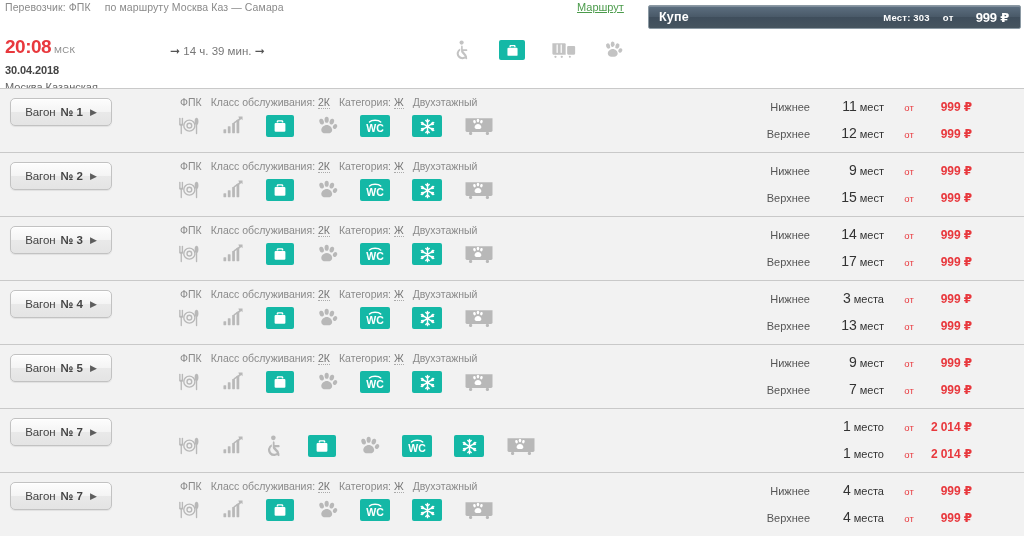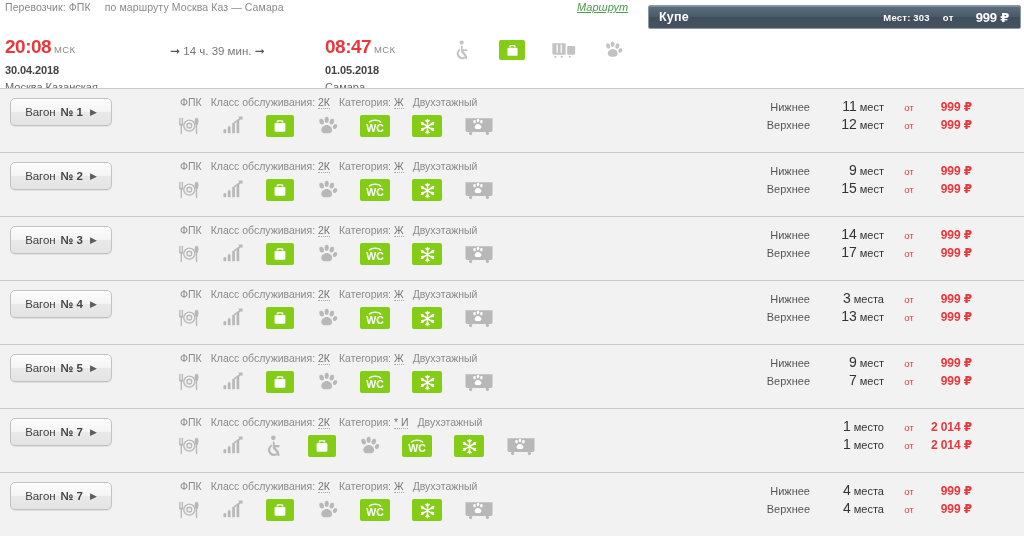--- a/index.html
+++ b/index.html
@@ -15,21 +15,21 @@
   
   .carrier-line{
     position:absolute;left:5px;top:1px;
     font-size:10.5px;color:#8a8a8a;white-space:nowrap;letter-spacing:.1px;
   }
   .carrier-line .sep{display:inline-block;width:8px;}
 
   
   .route-link{
     position:absolute;left:577px;top:1px;
-    font-size:11px;color:#4b9b4b;text-decoration:underline;cursor:pointer;font-style:italic;
+    font-size:11px;color:#4b9b4b;text-decoration:underline;cursor:pointer;
   }
 
   
   .train-title{
     position:absolute;left:5px;top:17px;white-space:nowrap;
   }
   .train-title .lbl{
     font-size:9.5px;color:#8a8a8a;vertical-align:2px;
   }
   .train-title .num{
@@ -113,28 +113,28 @@
 
   
   .icon-strip{
     position:absolute;left:178px;top:26px;
     display:flex;align-items:center;gap:22px;
   }
 
   
   .ic{display:block;}
   .boxed{
-    background:#84cc16;border-radius:2px;
+    background:#14b8a6;border-radius:2px;
     display:flex;align-items:center;justify-content:center;
   }
 
   
   .seat-info{
     position:absolute;right:52px;top:9px;
-    display:flex;flex-direction:column;gap:2px;
+    display:flex;flex-direction:column;gap:11px;
   }
   .seat-line{
     display:flex;align-items:baseline;white-space:nowrap;height:16px;
   }
   .seat-label{
     font-size:11px;color:#555;text-align:right;width:215px;
   }
   .seat-count{
     font-size:11px;color:#333;text-align:right;width:74px;
   }
@@ -170,27 +170,20 @@
     <div class="date-row">30.04.2018</div>
     <div class="station-row">Москва Казанская</div>
   </div>
 
   <div class="duration">
     <span class="arw">➞</span>
     <span>14 ч. 39 мин.</span>
     <span class="arw">➞</span>
   </div>
 
-  <div class="arr-block">
-    <div>
-      <span class="time-big">08:47</span><span class="time-zone">МСК</span>
-    </div>
-    <div class="date-row">01.05.2018</div>
-    <div class="station-row">Самара</div>
-  </div>
 
   <div class="head-icons">
     <span>
       <svg class="ic" width="18" height="20" viewBox="0 0 18 20" fill="#c3c3c3">
         <circle cx="6.6" cy="2.6" r="2.1"></circle>
         <path d="M6.4 5.6c.8 0 1.3.5 1.3 1.2v2.4h3.6c.6 0 1 .4 1 .95s-.4.95-1 .95H8.2l2.9 3.3c.3.35.3.5.45 1.1l.65 2.5c.15.55-.15 1.05-.7 1.2-.55.15-1.05-.2-1.2-.75l-.6-2.3-3.1-3.5c-.35-.4-.5-.8-.5-1.35V6.8c0-.7.5-1.2 1.3-1.2z"></path>
         <path d="M5.2 8.4a5.6 5.6 0 1 0 6.9 8.1l-1.5-1.05A3.75 3.75 0 1 1 5.2 10.4z"></path>
       </svg>
     </span>
     <span class="boxed" style="width:26px;height:20px;">
@@ -689,21 +682,20 @@
             <span class="seat-price">999 ₽</span>
           </div>
         </div>
       </div>
       <div class="wagon-row">
         <div class="wagon-btn">
           <span class="wlbl">Вагон</span>
           <span class="wno">№ 7</span>
           <span class="tri">▶</span>
         </div>
-        <div class="svc-line"><span>ФПК</span><span class="gap"></span><span>Класс обслуживания:</span> <span class="dashed">2К</span><span class="gap"></span><span>Категория:</span> <span class="dashed">* И</span><span class="gap"></span><span>Двухэтажный</span></div>
         <div class="icon-strip">
           <span>
             <svg class="ic" width="22" height="20" viewBox="0 0 24 22" fill="#b8b8b8">
               <rect x="1.2" y="2" width="1.5" height="7" rx=".7"></rect>
               <rect x="4.0" y="2" width="1.5" height="7" rx=".7"></rect>
               <path d="M1.0 8.4h5.0c0 1.4-.8 2.2-1.8 2.4v8.5a.72.72 0 0 1-1.45 0v-8.5c-1-.2-1.75-1-1.75-2.4z"></path>
               <circle cx="12.4" cy="10.6" r="6.1" fill="none" stroke="#b8b8b8" stroke-width="1.5"></circle>
               <circle cx="12.4" cy="10.6" r="2.6" fill="none" stroke="#b8b8b8" stroke-width="1.5"></circle>
               <path d="M20.3 2c1.3 0 2.1 1.4 2.1 4.1 0 2.1-.5 3.5-1.35 3.9v9.3a.75.75 0 0 1-1.5 0V10c-.85-.4-1.35-1.8-1.35-3.9 0-2.7.8-4.1 2.1-4.1z"></path>
             </svg>

